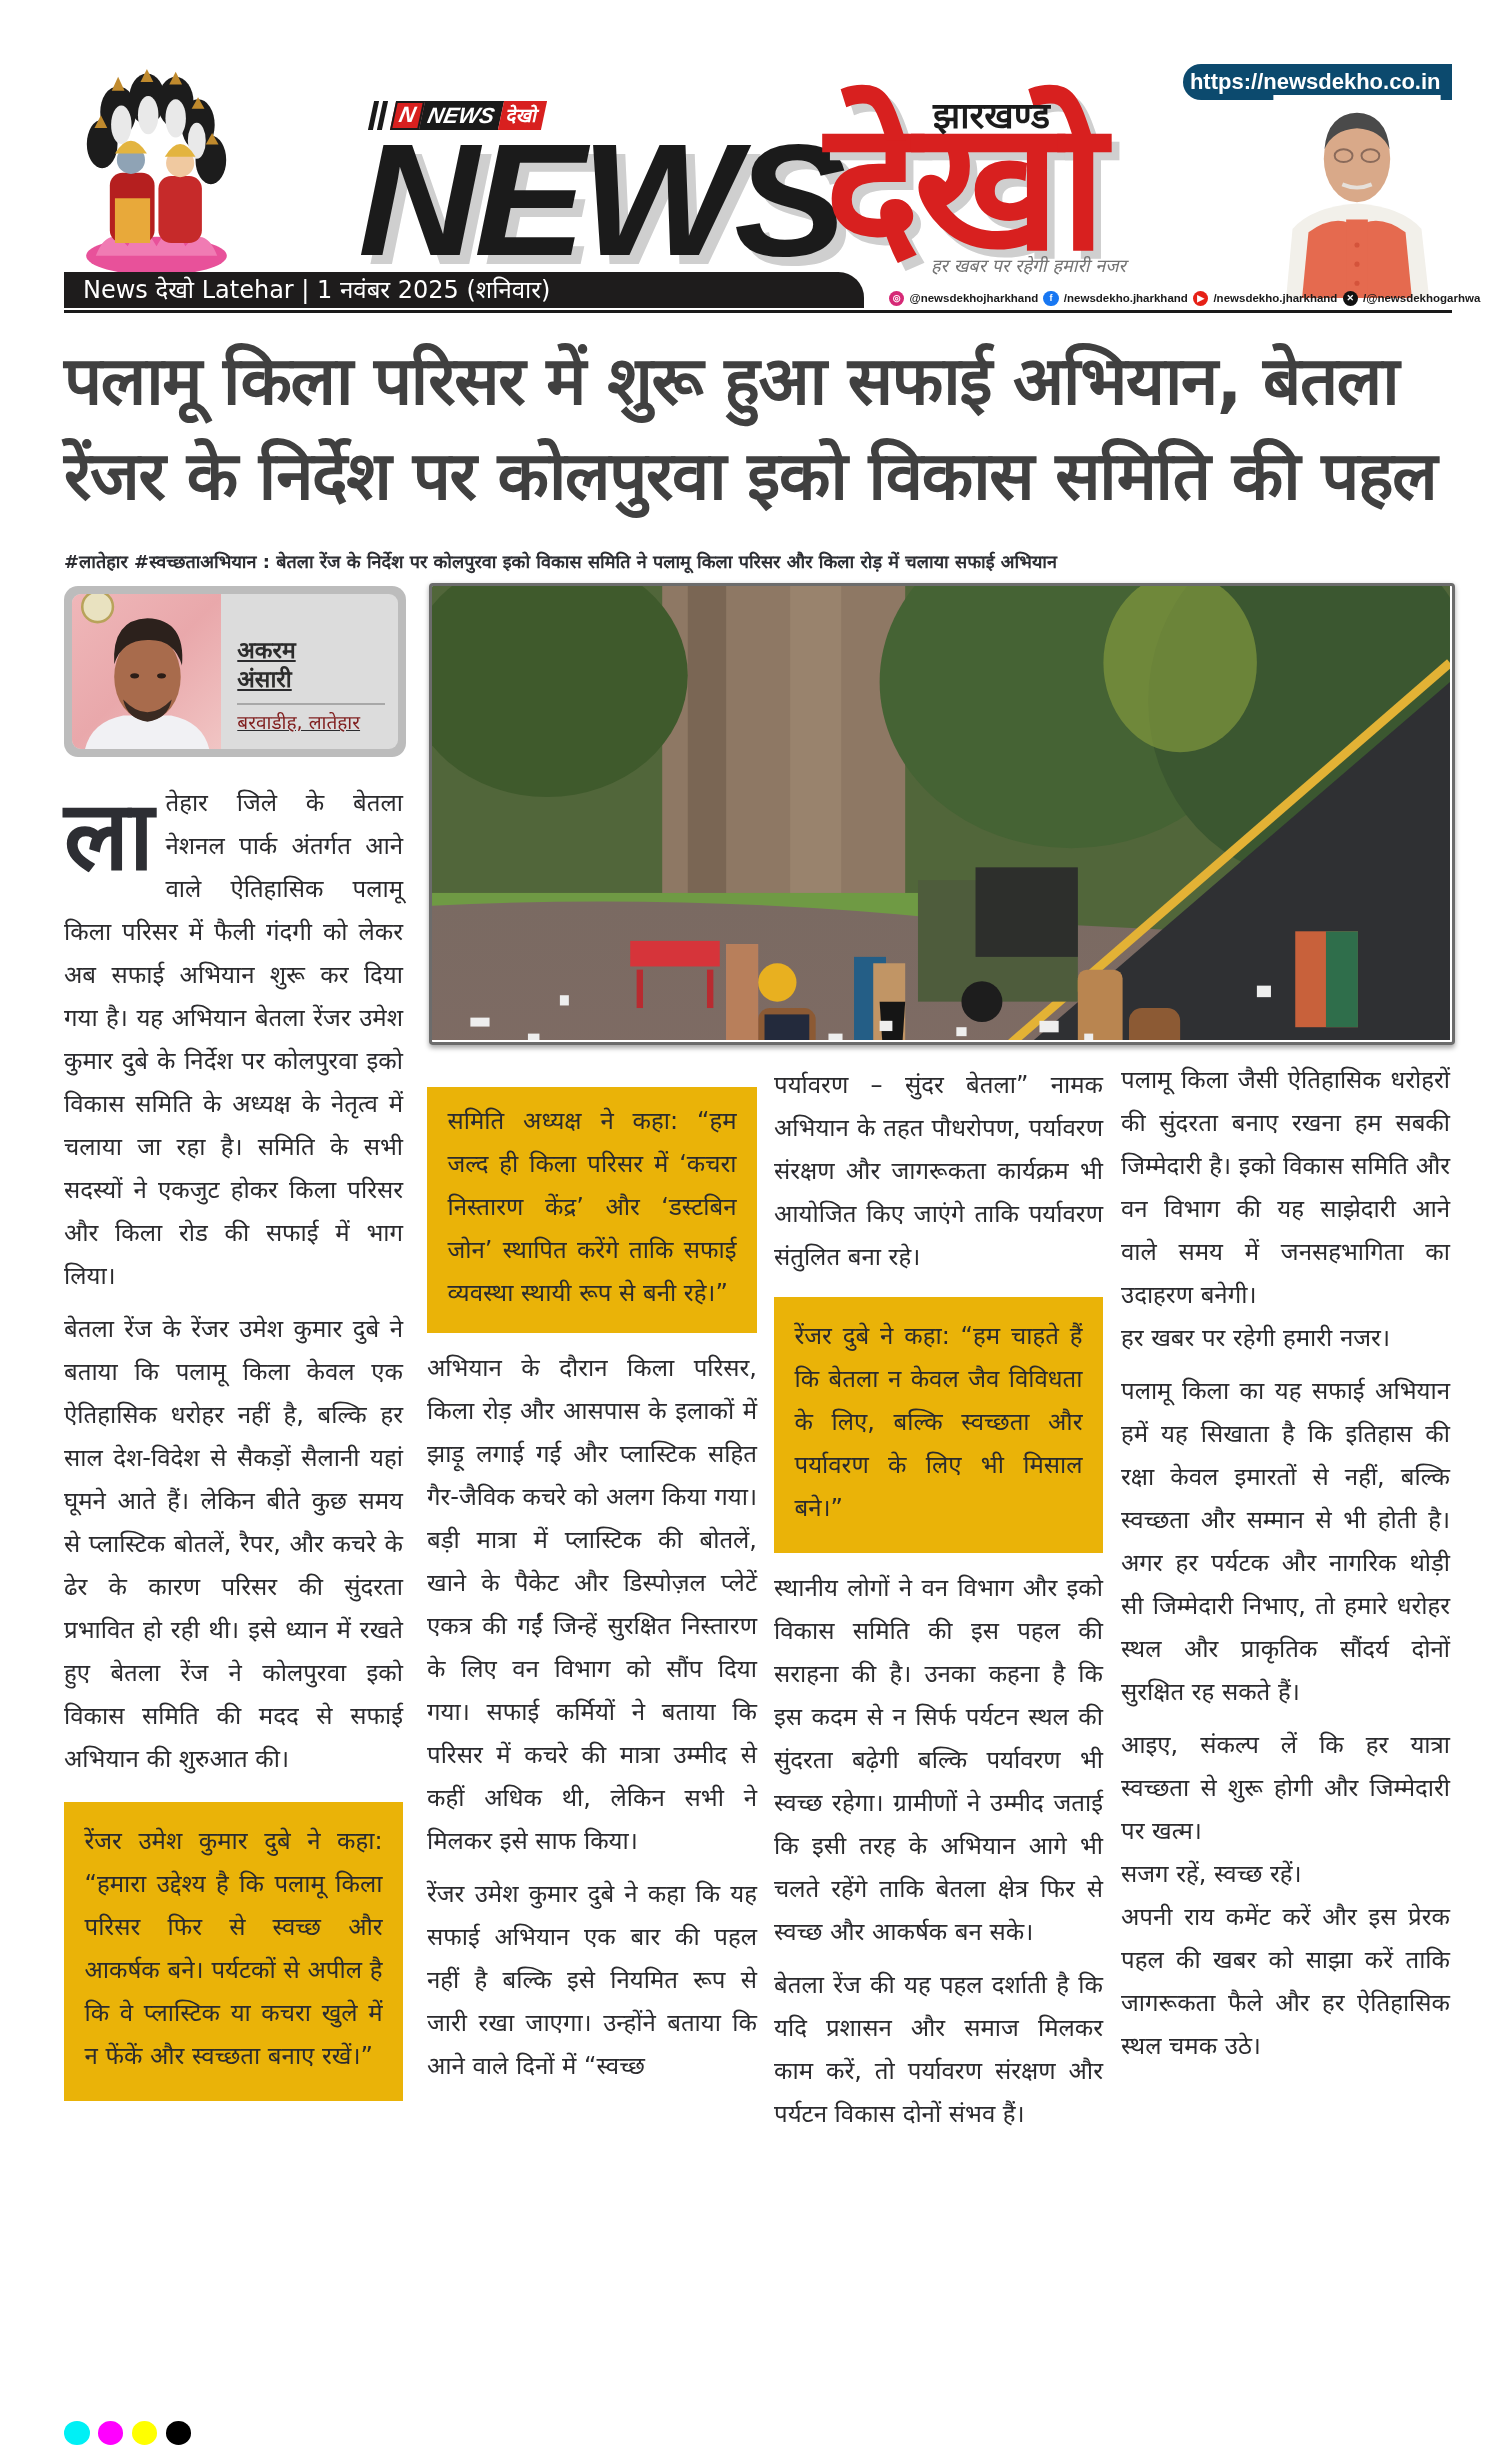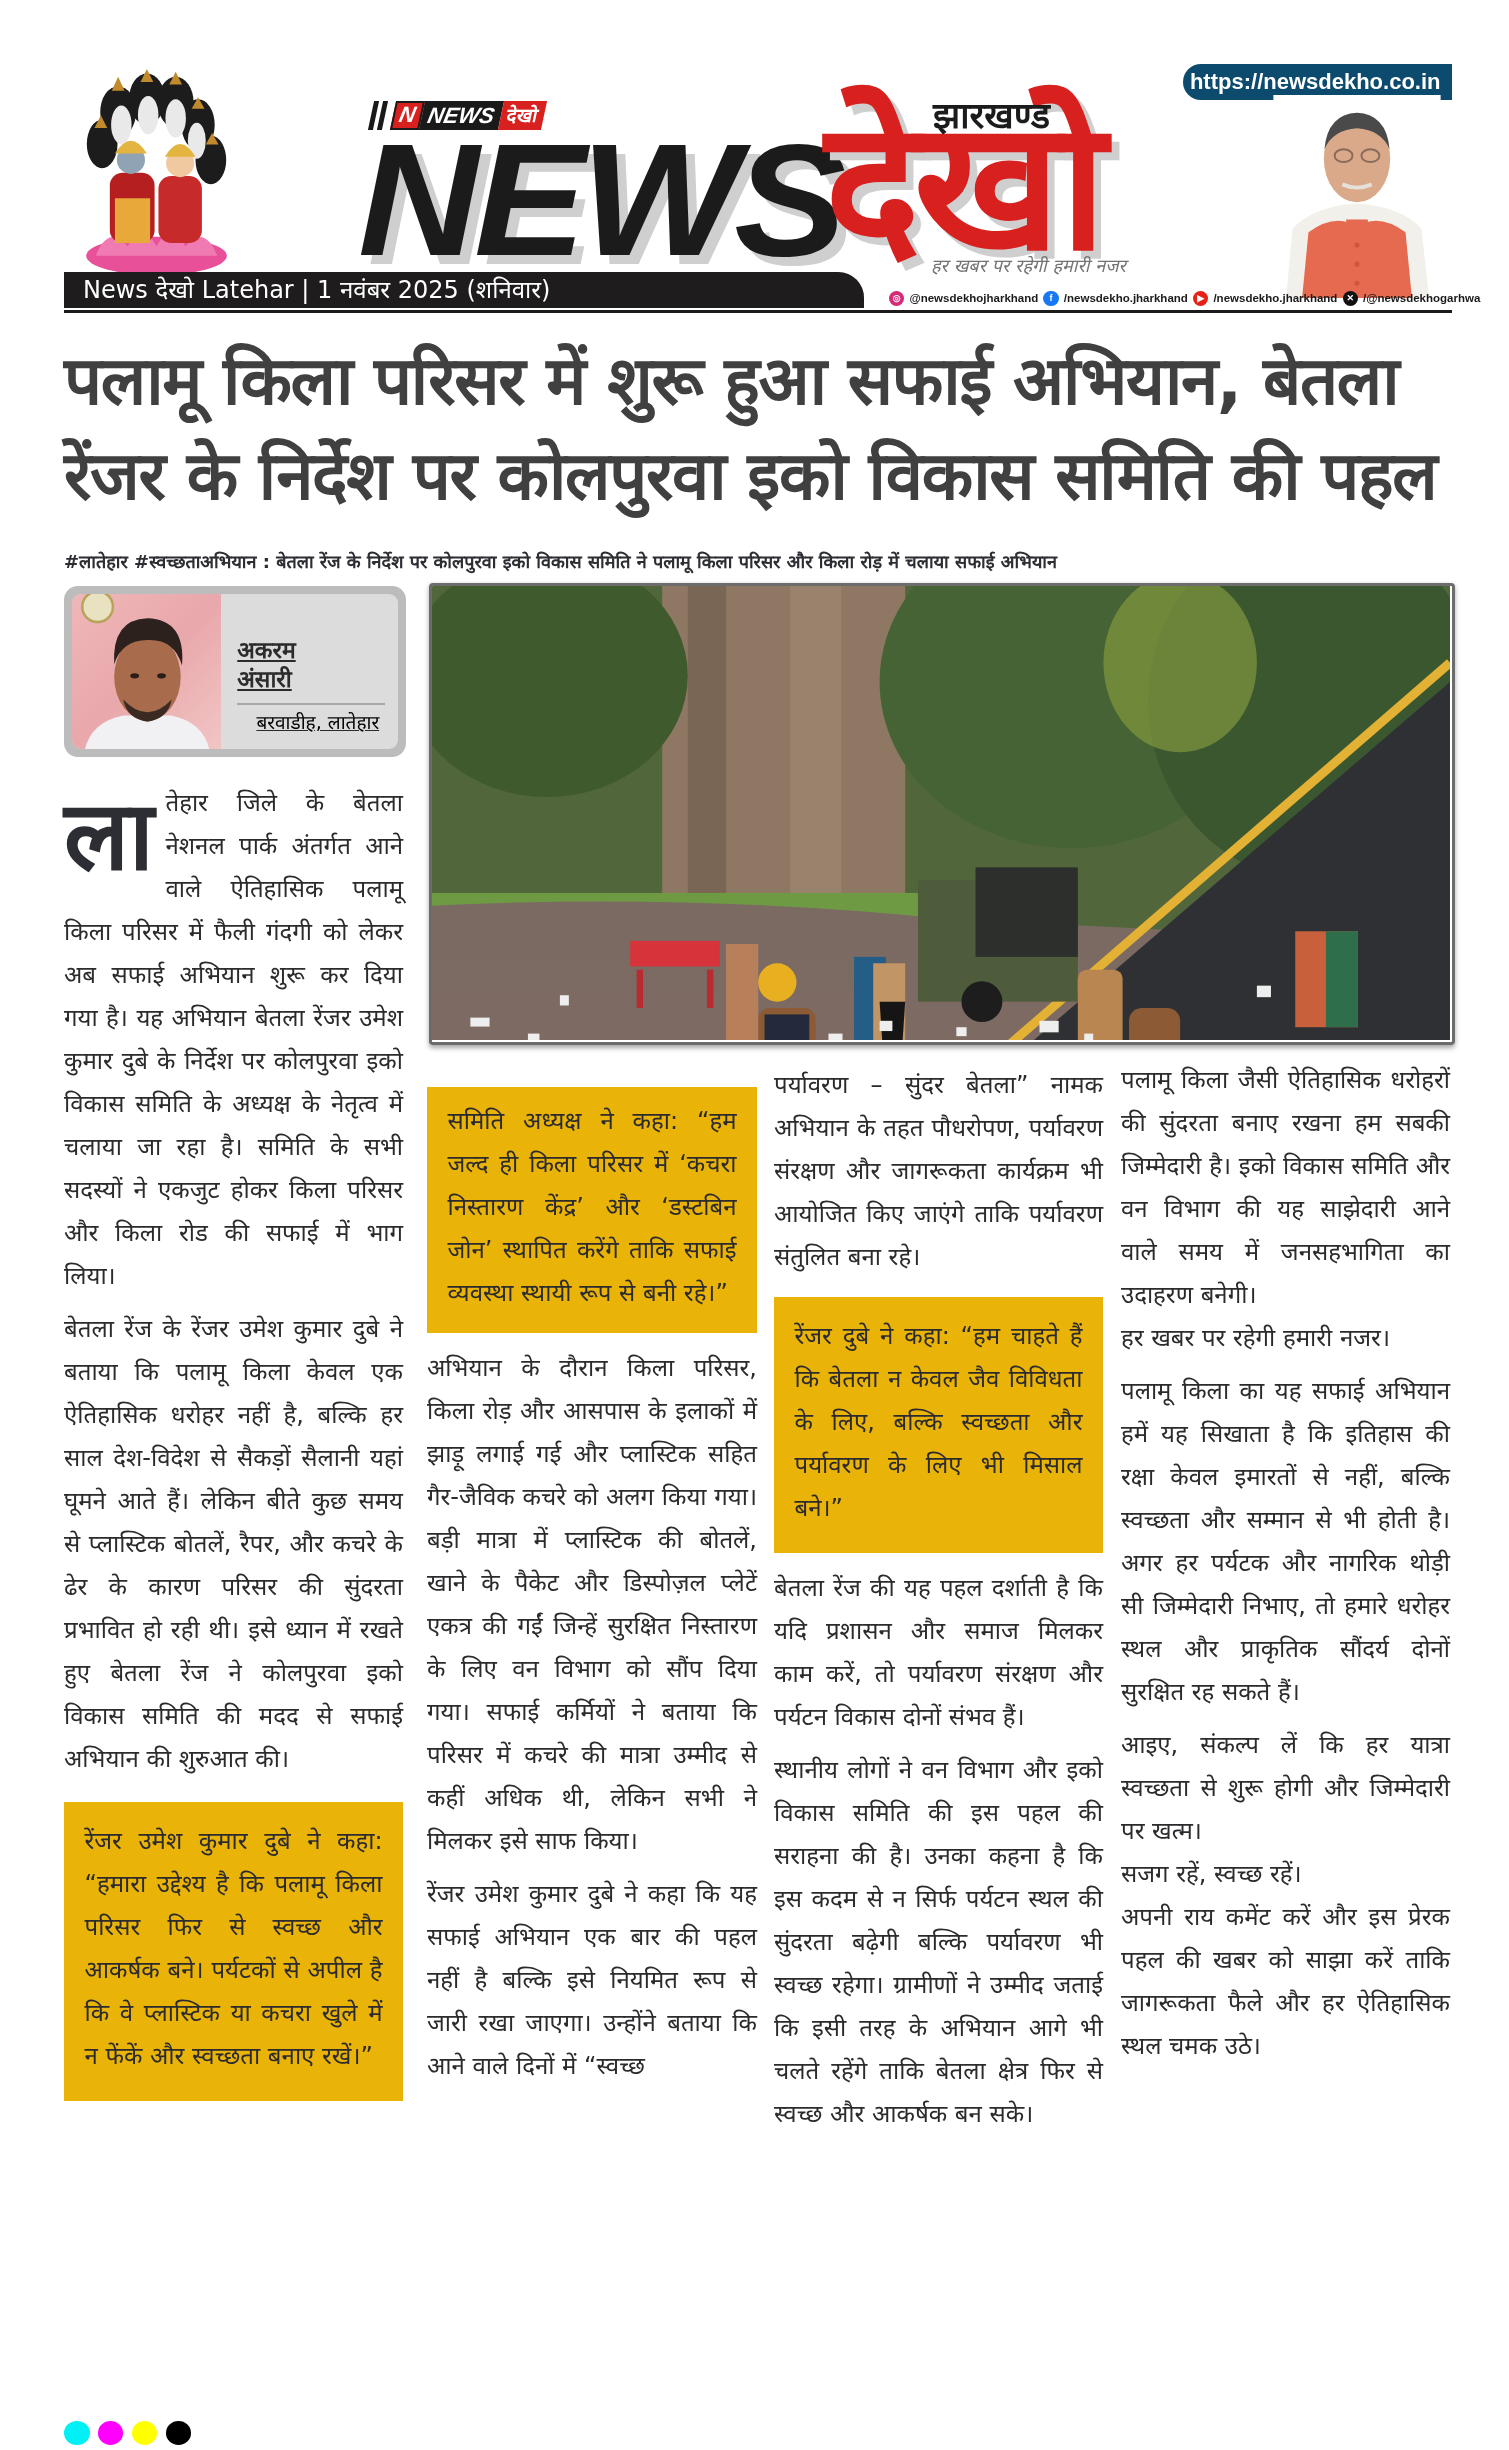--- a/index.html
+++ b/index.html
@@ -33,21 +33,21 @@
   #headline { left: 64px; top: 334px; width: 1395px; font: 700 67px/95px "DejaVu Sans", sans-serif; color: #404040; letter-spacing: -1.3px; }
   #kicker { left: 64px; top: 550px; width: 1395px; font: 700 18px/23px "DejaVu Sans", sans-serif; color: #2d2e33; white-space: nowrap; }
 
   
   #author-card { left: 64px; top: 586px; width: 342px; height: 171px; background: #bcbcbc; border-radius: 14px; padding: 7.7px; }
   #author-inner { width: 100%; height: 100%; background: #dcdcdc; border-radius: 9px; overflow: hidden; display: flex; text-decoration: underline; }
   #author-photo { width: 149px; height: 100%; background: linear-gradient(135deg,#efb7b9,#e9a8ab 50%,#f1c5c4); position: relative; }
   #author-text { padding: 42px 0 0 16.6px; flex: 1; }
   #author-name { font: 700 23px/29px "DejaVu Sans", sans-serif; color: #2c2c2c; width: 96px; }
   #author-rule { width: 148px; height: 2.6px; background: #a8a8a8; margin: 9px 0 5.1px; }
-  #author-place { font: 400 19px/25.6px "DejaVu Sans", sans-serif; color: #000000; text-align: center; }
+  #author-place { font: 400 19px/25.6px "DejaVu Sans", sans-serif; color: #7f1d1d; }
 
   
   #main-photo { left: 429px; top: 583px; width: 1026px; height: 462px; border-radius: 3.8px; border: 3.8px solid #6c6c6c; overflow: hidden; box-shadow: 0 2.6px 5.1px rgba(0,0,0,0.35); }
 
   
   .col { position: absolute; font: 400 24px/43px "DejaVu Sans", sans-serif; color: #2b2b2e; text-align: justify; }
   .col p { margin-bottom: 10.2px; }
   .quote { background: #eab308; padding: 18px 20.5px 23px 20.5px; margin-bottom: 14px; }
   #col1 { left: 64px; top: 782px; width: 339px; }
   #col2 { left: 427px; top: 1087px; width: 330px; }
@@ -255,22 +255,22 @@
 
 <div id="col2" class="col">
   <div class="quote" style="padding-top:12.8px; padding-bottom:18px">समिति अध्यक्ष ने कहा: “हम जल्द ही किला परिसर में ‘कचरा निस्तारण केंद्र’ और ‘डस्टबिन जोन’ स्थापित करेंगे ताकि सफाई व्यवस्था स्थायी रूप से बनी रहे।”</div>
   <p>अभियान के दौरान किला परिसर, किला रोड़ और आसपास के इलाकों में झाड़ू लगाई गई और प्लास्टिक सहित गैर-जैविक कचरे को अलग किया गया। बड़ी मात्रा में प्लास्टिक की बोतलें, खाने के पैकेट और डिस्पोज़ल प्लेटें एकत्र की गईं जिन्हें सुरक्षित निस्तारण के लिए वन विभाग को सौंप दिया गया। सफाई कर्मियों ने बताया कि परिसर में कचरे की मात्रा उम्मीद से कहीं अधिक थी, लेकिन सभी ने मिलकर इसे साफ किया।</p>
   <p>रेंजर उमेश कुमार दुबे ने कहा कि यह सफाई अभियान एक बार की पहल नहीं है बल्कि इसे नियमित रूप से जारी रखा जाएगा। उन्होंने बताया कि आने वाले दिनों में “स्वच्छ</p>
 </div>
 
 <div id="col3" class="col">
   <p>पर्यावरण – सुंदर बेतला” नामक अभियान के तहत पौधरोपण, पर्यावरण संरक्षण और जागरूकता कार्यक्रम भी आयोजित किए जाएंगे ताकि पर्यावरण संतुलित बना रहे।</p>
   <div class="quote" style="margin-top:18px">रेंजर दुबे ने कहा: “हम चाहते हैं कि बेतला न केवल जैव विविधता के लिए, बल्कि स्वच्छता और पर्यावरण के लिए भी मिसाल बने।”</div>
+  <p>स्थानीय लोगों ने वन विभाग और इको विकास समिति की इस पहल की सराहना की है। उनका कहना है कि इस कदम से न सिर्फ पर्यटन स्थल की सुंदरता बढ़ेगी बल्कि पर्यावरण भी स्वच्छ रहेगा। ग्रामीणों ने उम्मीद जताई कि इसी तरह के अभियान आगे भी चलते रहेंगे ताकि बेतला क्षेत्र फिर से स्वच्छ और आकर्षक बन सके।</p>
   <p>बेतला रेंज की यह पहल दर्शाती है कि यदि प्रशासन और समाज मिलकर काम करें, तो पर्यावरण संरक्षण और पर्यटन विकास दोनों संभव हैं।</p>
-  <p>स्थानीय लोगों ने वन विभाग और इको विकास समिति की इस पहल की सराहना की है। उनका कहना है कि इस कदम से न सिर्फ पर्यटन स्थल की सुंदरता बढ़ेगी बल्कि पर्यावरण भी स्वच्छ रहेगा। ग्रामीणों ने उम्मीद जताई कि इसी तरह के अभियान आगे भी चलते रहेंगे ताकि बेतला क्षेत्र फिर से स्वच्छ और आकर्षक बन सके।</p>
 </div>
 
 <div id="col4" class="col">
   <p style="margin-bottom:0">पलामू किला जैसी ऐतिहासिक धरोहरों की सुंदरता बनाए रखना हम सबकी जिम्मेदारी है। इको विकास समिति और वन विभाग की यह साझेदारी आने वाले समय में जनसहभागिता का उदाहरण बनेगी।</p>
   <p>हर खबर पर रहेगी हमारी नजर।</p>
   <p>पलामू किला का यह सफाई अभियान हमें यह सिखाता है कि इतिहास की रक्षा केवल इमारतों से नहीं, बल्कि स्वच्छता और सम्मान से भी होती है। अगर हर पर्यटक और नागरिक थोड़ी सी जिम्मेदारी निभाए, तो हमारे धरोहर स्थल और प्राकृतिक सौंदर्य दोनों सुरक्षित रह सकते हैं।</p>
   <p style="margin-bottom:0">आइए, संकल्प लें कि हर यात्रा स्वच्छता से शुरू होगी और जिम्मेदारी पर खत्म।</p>
   <p style="margin-bottom:0">सजग रहें, स्वच्छ रहें।</p>
   <p>अपनी राय कमेंट करें और इस प्रेरक पहल की खबर को साझा करें ताकि जागरूकता फैले और हर ऐतिहासिक स्थल चमक उठे।</p>
 </div>

